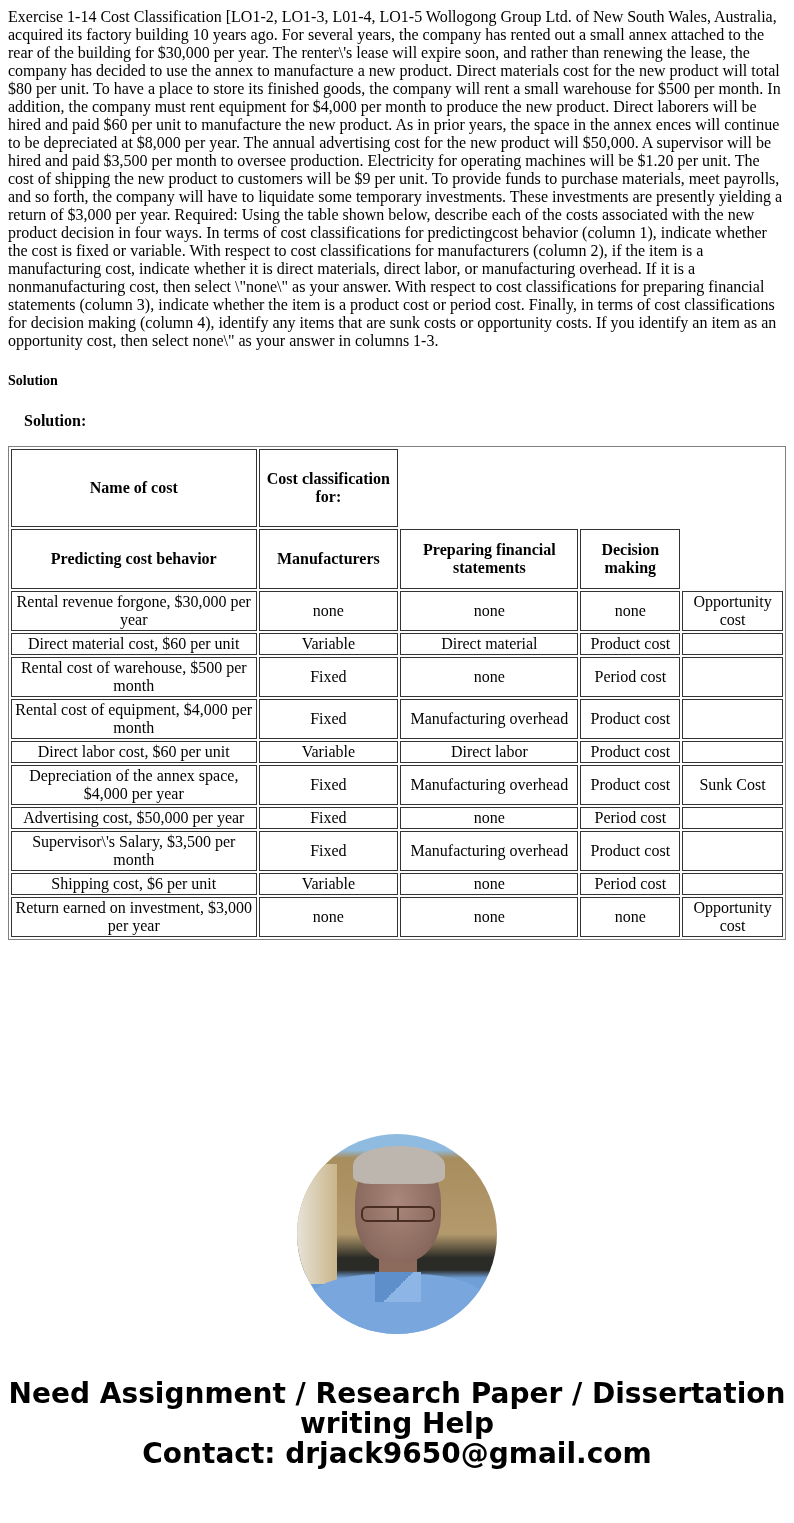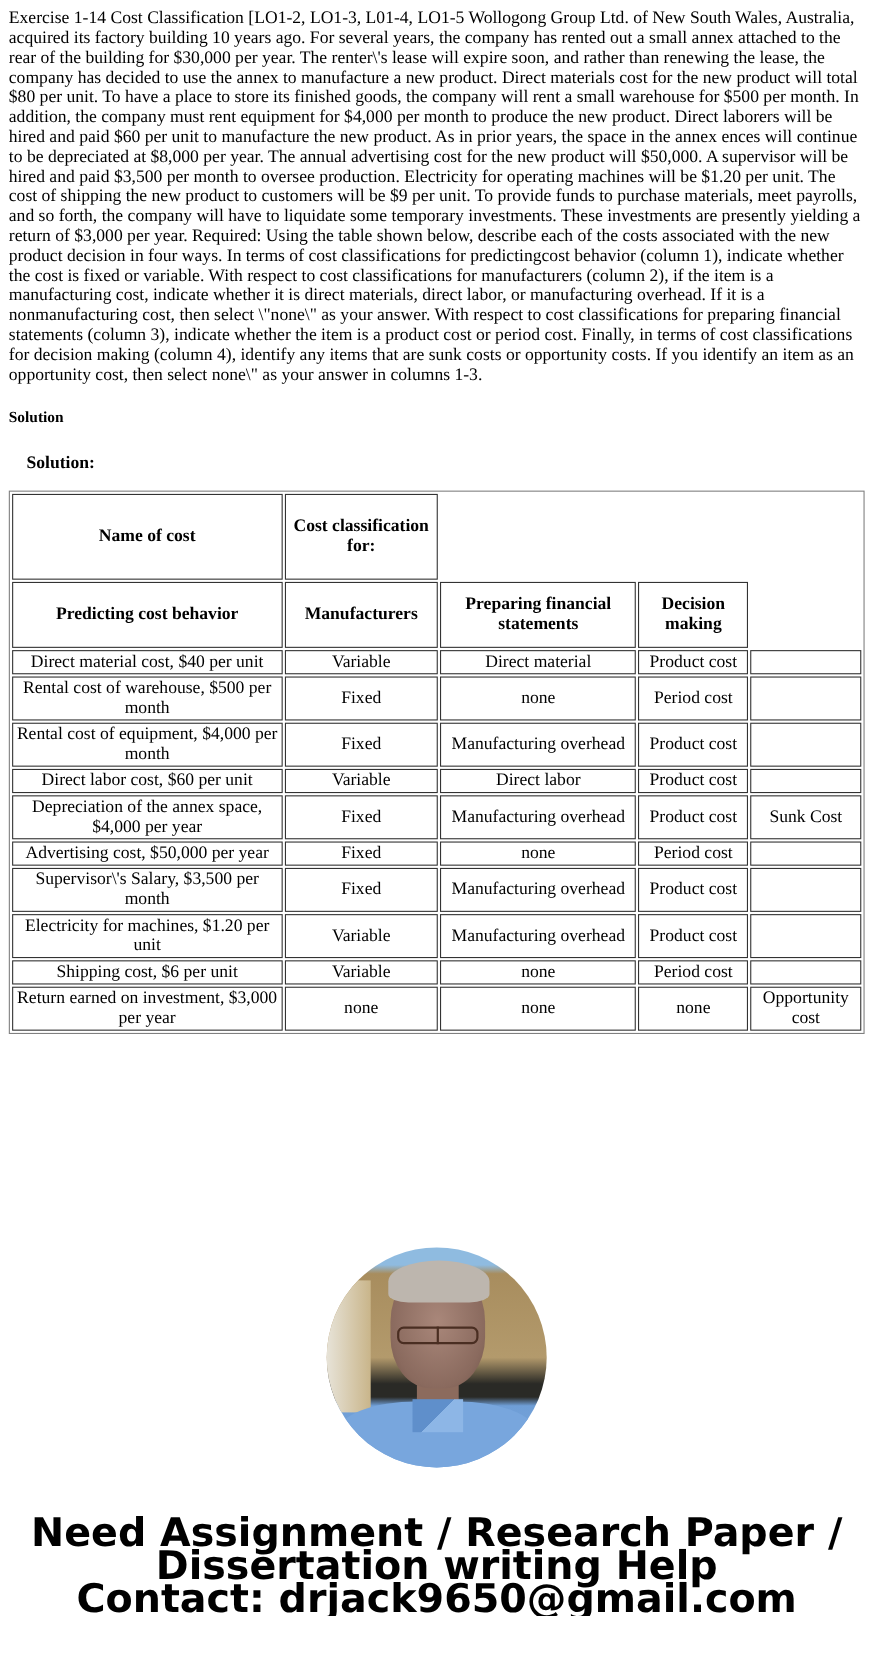--- a/index.html
+++ b/index.html
@@ -53,21 +53,21 @@
   .avatar .glasses { position:absolute; left:64px; top:72px; width:74px; height:16px; border:2px solid #4a2e22; border-radius: 6px; box-sizing:border-box; }
   .avatar .glasses::after { content:""; position:absolute; left:34px; top:-2px; width:2px; height:16px; background:#4a2e22; }
   .avatar .neck { position:absolute; left:82px; top:122px; width:38px; height:24px; background:#8c6b5d; }
   .avatar .shirt { position:absolute; left:10px; top:140px; width:180px; height:70px; border-radius: 40% 40% 0 0; background: #78a6dd; }
   .avatar .collar { position:absolute; left:78px; top:138px; width:46px; height:30px; background: linear-gradient(135deg,#5f8fcb 50%, #8db6e6 50%); }
   .promo {
     margin-top: 45px;
     text-align: center;
     font-family: "DejaVu Sans", sans-serif;
     font-weight: bold;
-    font-size: 36px;
+    font-size: 28px;
     line-height: 30px;
   }
 </style>
 </head>
 <body>
 
 <div class="wrap">
   <p class="question">Exercise 1-14 Cost Classification [LO1-2, LO1-3, L01-4, LO1-5 Wollogong Group Ltd. of New South Wales, Australia, acquired its factory building 10 years ago. For several years, the company has rented out a small annex attached to the rear of the building for $30,000 per year. The renter\'s lease will expire soon, and rather than renewing the lease, the company has decided to use the annex to manufacture a new product. Direct materials cost for the new product will total $80 per unit. To have a place to store its finished goods, the company will rent a small warehouse for $500 per month. In addition, the company must rent equipment for $4,000 per month to produce the new product. Direct laborers will be hired and paid $60 per unit to manufacture the new product. As in prior years, the space in the annex ences will continue to be depreciated at $8,000 per year. The annual advertising cost for the new product will $50,000. A supervisor will be hired and paid $3,500 per month to oversee production. Electricity for operating machines will be $1.20 per unit. The cost of shipping the new product to customers will be $9 per unit. To provide funds to purchase materials, meet payrolls, and so forth, the company will have to liquidate some temporary investments. These investments are presently yielding a return of $3,000 per year. Required: Using the table shown below, describe each of the costs associated with the new product decision in four ways. In terms of cost classifications for predictingcost behavior (column 1), indicate whether the cost is fixed or variable. With respect to cost classifications for manufacturers (column 2), if the item is a manufacturing cost, indicate whether it is direct materials, direct labor, or manufacturing overhead. If it is a nonmanufacturing cost, then select \"none\" as your answer. With respect to cost classifications for preparing financial statements (column 3), indicate whether the item is a product cost or period cost. Finally, in terms of cost classifications for decision making (column 4), identify any items that are sunk costs or opportunity costs. If you identify an item as an opportunity cost, then select none\" as your answer in columns 1-3.</p>
 
   <h3 class="sol-title">Solution</h3>
@@ -78,22 +78,29 @@
       <tr>
         <td class="hdr h1 c0">Name of cost</td>
         <td class="hdr h1 c1">Cost classification for:</td>
       </tr>
       <tr>
         <td class="hdr h2 c0">Predicting cost behavior</td>
         <td class="hdr h2 c1">Manufacturers</td>
         <td class="hdr h2 c2">Preparing financial statements</td>
         <td class="hdr h2 c3">Decision making</td>
       </tr>
+    <tr>
+          <td class="c0">Rental revenue forgone, $30,000 per year</td>
+          <td class="c1">none</td>
+          <td class="c2">none</td>
+          <td class="c3">none</td>
+          <td class="c4">Opportunity cost</td>
+        </tr>
         <tr>
-          <td class="c0">Direct material cost, $40 per unit</td>
+          <td class="c0">Direct material cost, $60 per unit</td>
           <td class="c1">Variable</td>
           <td class="c2">Direct material</td>
           <td class="c3">Product cost</td>
           <td class="c4"></td>
         </tr>
         <tr>
           <td class="c0">Rental cost of warehouse, $500 per month</td>
           <td class="c1">Fixed</td>
           <td class="c2">none</td>
           <td class="c3">Period cost</td>
@@ -128,27 +135,20 @@
           <td class="c4"></td>
         </tr>
         <tr>
           <td class="c0">Supervisor\'s Salary, $3,500 per month</td>
           <td class="c1">Fixed</td>
           <td class="c2">Manufacturing overhead</td>
           <td class="c3">Product cost</td>
           <td class="c4"></td>
         </tr>
         <tr>
-          <td class="c0">Electricity for machines, $1.20 per unit</td>
-          <td class="c1">Variable</td>
-          <td class="c2">Manufacturing overhead</td>
-          <td class="c3">Product cost</td>
-          <td class="c4"></td>
-        </tr>
-        <tr>
           <td class="c0">Shipping cost, $6 per unit</td>
           <td class="c1">Variable</td>
           <td class="c2">none</td>
           <td class="c3">Period cost</td>
           <td class="c4"></td>
         </tr>
         <tr>
           <td class="c0">Return earned on investment, $3,000 per year</td>
           <td class="c1">none</td>
           <td class="c2">none</td>

